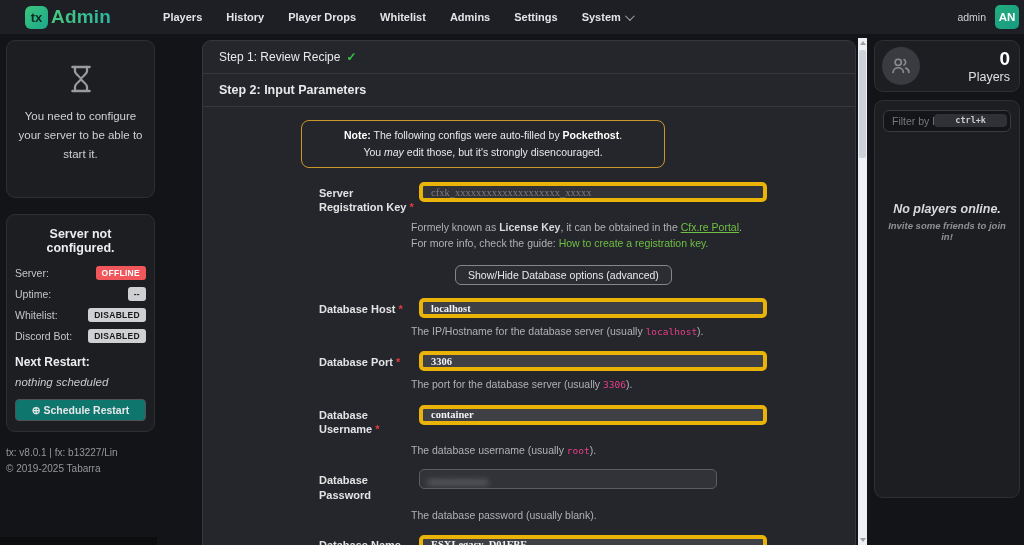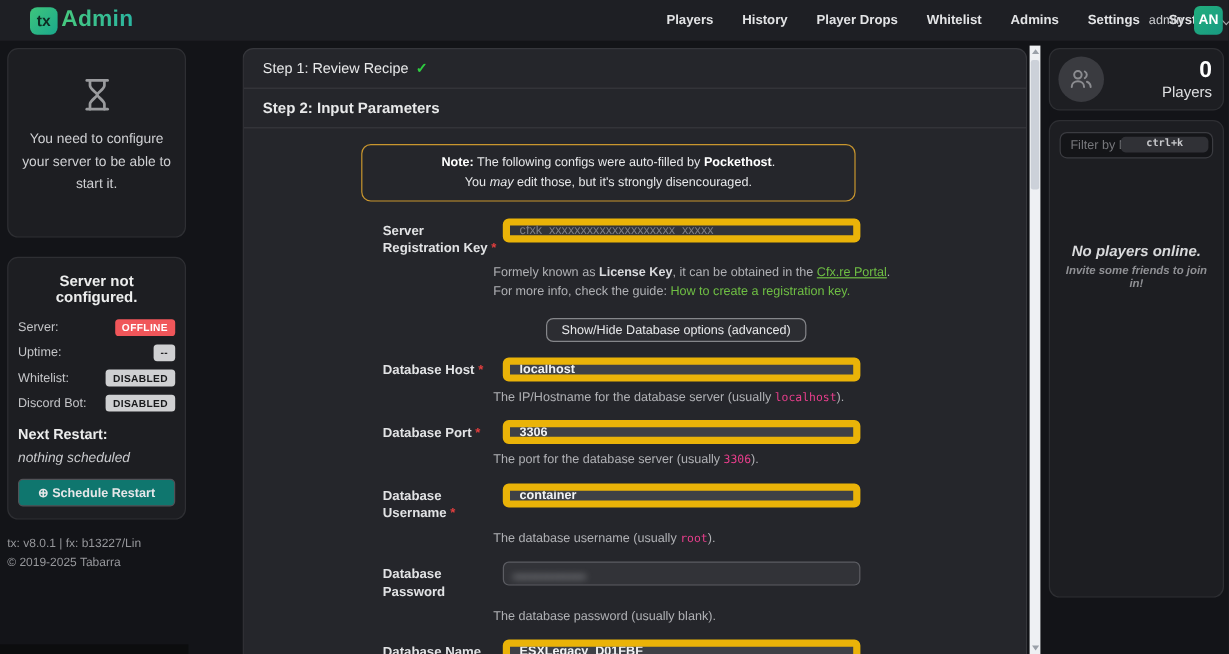--- a/index.html
+++ b/index.html
@@ -1,20 +1,20 @@
 <!DOCTYPE html>
 <html><head>
 <meta charset="utf-8">
 <style>
   * { margin:0; padding:0; box-sizing:border-box; }
   html,body { width:1024px; height:545px; overflow:hidden; }
   body { background:#131418; font-family:"Liberation Sans", sans-serif; color:#e4e5e7; position:relative; }
 
   
-  .header { position:absolute; top:0; left:0; width:1024px; height:34px; background:#1e1f24; display:flex; align-items:center;justify-content:space-between; }
+  .header { position:absolute; top:0; left:0; width:1024px; height:34px; background:#1e1f24; display:flex; align-items:center; }
   .logo { display:flex; align-items:center; gap:3px; margin-left:25px; }
   .logo-badge { width:23px; height:23px; border-radius:6px; background:linear-gradient(135deg,#3ec57c,#1aa88c); color:#0d2b22; font-weight:bold; font-size:13px; display:flex; align-items:center; justify-content:center; }
   .logo-text { font-size:19px; font-weight:bold; background:linear-gradient(90deg,#47c97e,#2bb5a0); -webkit-background-clip:text; background-clip:text; color:transparent; letter-spacing:.2px; }
   .nav { display:flex; gap:24px; margin-left:52px; }
   .nav-item { font-size:11px; font-weight:bold; color:#e3e4e6; cursor:pointer; display:flex; align-items:center; gap:4px; }
   .chev { width:7px; height:7px; border-right:1.5px solid #a7a8ab; border-bottom:1.5px solid #a7a8ab; transform:rotate(45deg) translateY(-2px); display:inline-block; }
   .header-right { position:absolute; right:5px; display:flex; align-items:center; gap:9px; }
   .header-user { font-size:10.5px; color:#cfd0d3; }
   .avatar { width:24px; height:24px; border-radius:5px; background:linear-gradient(135deg,#22ae7d,#189a82); color:#fff; font-weight:bold; font-size:11.5px; display:flex; align-items:center; justify-content:center; }
 
@@ -35,27 +35,27 @@
   .srv-next-val { font-size:11.5px; font-style:italic; color:#c9cacd; margin:7px 0 11px; }
   .btn-schedule { width:100%; background:#0f766e; border:1px solid #515257; border-radius:4px; color:#e6e7e9; font-size:10.5px; font-weight:bold; padding:4px 0; cursor:pointer; font-family:inherit; }
   .left-footer { margin-top:13px; font-size:10px; color:#96979b; line-height:1.55; }
 
   
   .main { position:absolute; left:202px; top:40px; width:654px; height:505px; background:#25262b; border:1px solid #36373c; border-bottom:none; border-radius:9px 9px 0 0; overflow:hidden; }
   .step-row { padding:9px 16px; border-bottom:1px solid #37383d; font-size:12px; color:#e8e9ea; display:flex; align-items:center; gap:6px; }
   .step-row.bold { font-weight:bold; font-size:12.5px; }
   .check { color:#2ecc40; font-weight:bold; font-size:12px; }
   .content { padding-top:13px; }
-  .note-box { width:412px; margin-left:98px; border:1px solid #c9962e; border-radius:8px; padding:6px 12px; text-align:center; font-size:10.5px; color:#e7e8ea; line-height:1.6; margin-bottom:14px; }
+  .note-box { width:364px; margin-left:98px; border:1px solid #c9962e; border-radius:8px; padding:6px 12px; text-align:center; font-size:10.5px; color:#e7e8ea; line-height:1.6; margin-bottom:14px; }
   .note-box b { color:#fff; }
   .field { display:flex; margin-left:116px; }
   .field-label { width:100px; font-size:11px; font-weight:bold; color:#e2e3e5; padding-top:4px; flex-shrink:0; line-height:1.3; }
   .req { color:#e03e3e; }
   .field-ctrl { width:298px; }
-  .tinput { width:298px; height:20px; background:#3e4046; border:6px solid #eab308; border-radius:5px; font-size:10.5px; font-weight:bold; color:#f2f3f5; padding:0 8px; font-family:Liberation Sans, sans-serif; }
+  .tinput { width:348px; height:20px; background:#3e4046; border:4px solid #eab308; border-radius:5px; font-size:10.5px; font-weight:bold; color:#f2f3f5; padding:0 8px; font-family:Liberation Serif, serif; }
   .tinput.dim { background:#323338; font-weight:normal; }
   .tinput::placeholder { color:#7e7f85; font-weight:normal; }
   .fake-input { width:298px; height:20px; background:#323338; border:1px solid #5c5d63; border-radius:5px; padding:2px 8px; overflow:hidden; }
   .blurred { filter:blur(3px); color:#d5d6d9; font-size:10.5px; letter-spacing:1px; }
   .help { margin:5px 0 11px 208px; max-width:444px; font-size:10.5px; color:#b0b1b5; line-height:1.55; }
   .help b { color:#d9dadd; }
   code { font-family:"DejaVu Sans Mono", monospace; font-size:9.5px; color:#e83e8c; }
   a.glink { color:#6fbf44; text-decoration:none; cursor:pointer; }
   a.glink.u { text-decoration:underline; }
   .btn-toggle-db { margin:2px 0 13px 252px; background:#2c2d32; border:1px solid #85868a; border-radius:6px; color:#e8e9eb; font-size:10.5px; padding:3px 12px; cursor:pointer; font-family:inherit;text-align:center; }

